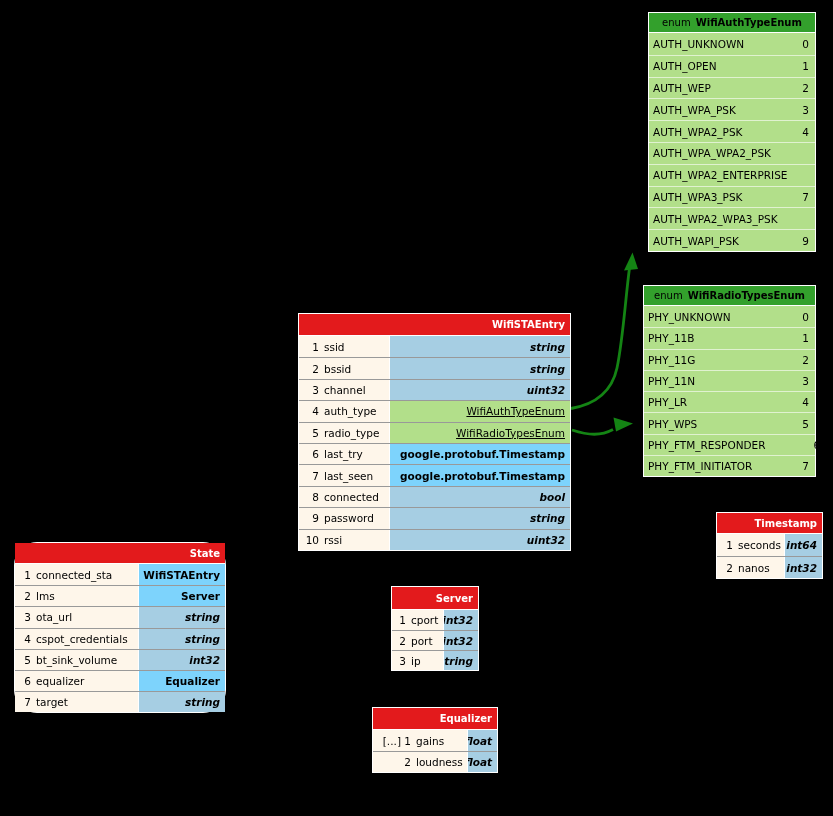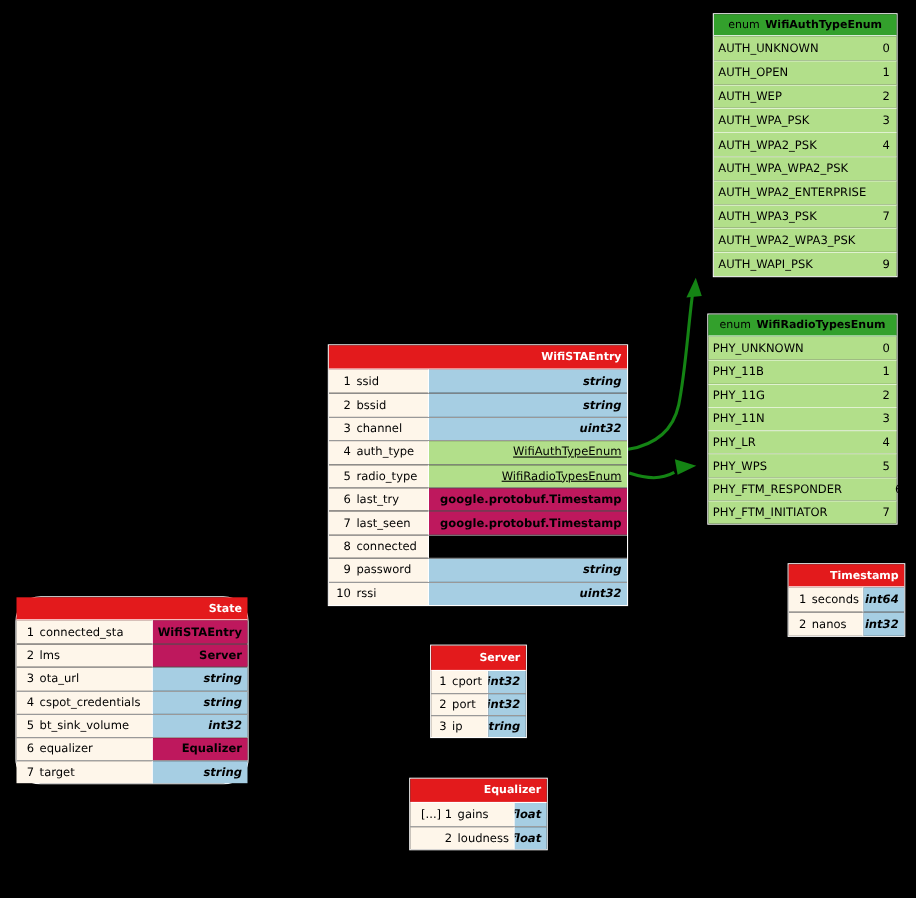--- a/index.html
+++ b/index.html
@@ -42,21 +42,21 @@
     padding-left:2px;border-right:1px solid #fff;overflow:hidden;
   }
   .msg .num{width:var(--numw,16px);flex:none;text-align:right;}
   .msg .fname{margin-left:5px;}
   .msg .type{
     flex:1;height:100%;box-sizing:border-box;
     display:flex;align-items:center;justify-content:flex-end;
     padding-right:5px;overflow:hidden;
   }
   .type.scalar{background:#A6CEE3;font-style:italic;font-weight:bold;}
-  .type.message{background:#be185d;font-weight:bold;}
+  .type.message{background:#7dd3fc;font-weight:bold;}
   .type.enumref{background:#B2DF8A;text-decoration:underline;cursor:pointer;}
   #arrow-layer{position:absolute;left:0;top:0;pointer-events:none;}
 </style>
 </head>
 <body>
 
 <svg id="arrow-layer" width="833" height="816" viewBox="0 0 833 816">
   <g>
     <path d="M 571 408.5 C 597 404 612 391 617 368 C 623 339 625.5 298 629.5 268" fill="none" stroke="#148414" stroke-width="2.8"></path>
     <path d="M 632.5 252.5 L 624 270.5 L 638 269 Z" fill="#148414"></path>
@@ -209,20 +209,21 @@
           <span class="num">7</span>
           <span class="fname">last_seen</span>
         </div>
         <div class="type message">google.protobuf.Timestamp</div>
       </div>
       <div class="row">
         <div class="name">
           <span class="num">8</span>
           <span class="fname">connected</span>
         </div>
+        <div class="type scalar">bool</div>
       </div>
       <div class="row">
         <div class="name">
           <span class="num">9</span>
           <span class="fname">password</span>
         </div>
         <div class="type scalar">string</div>
       </div>
       <div class="row">
         <div class="name">

